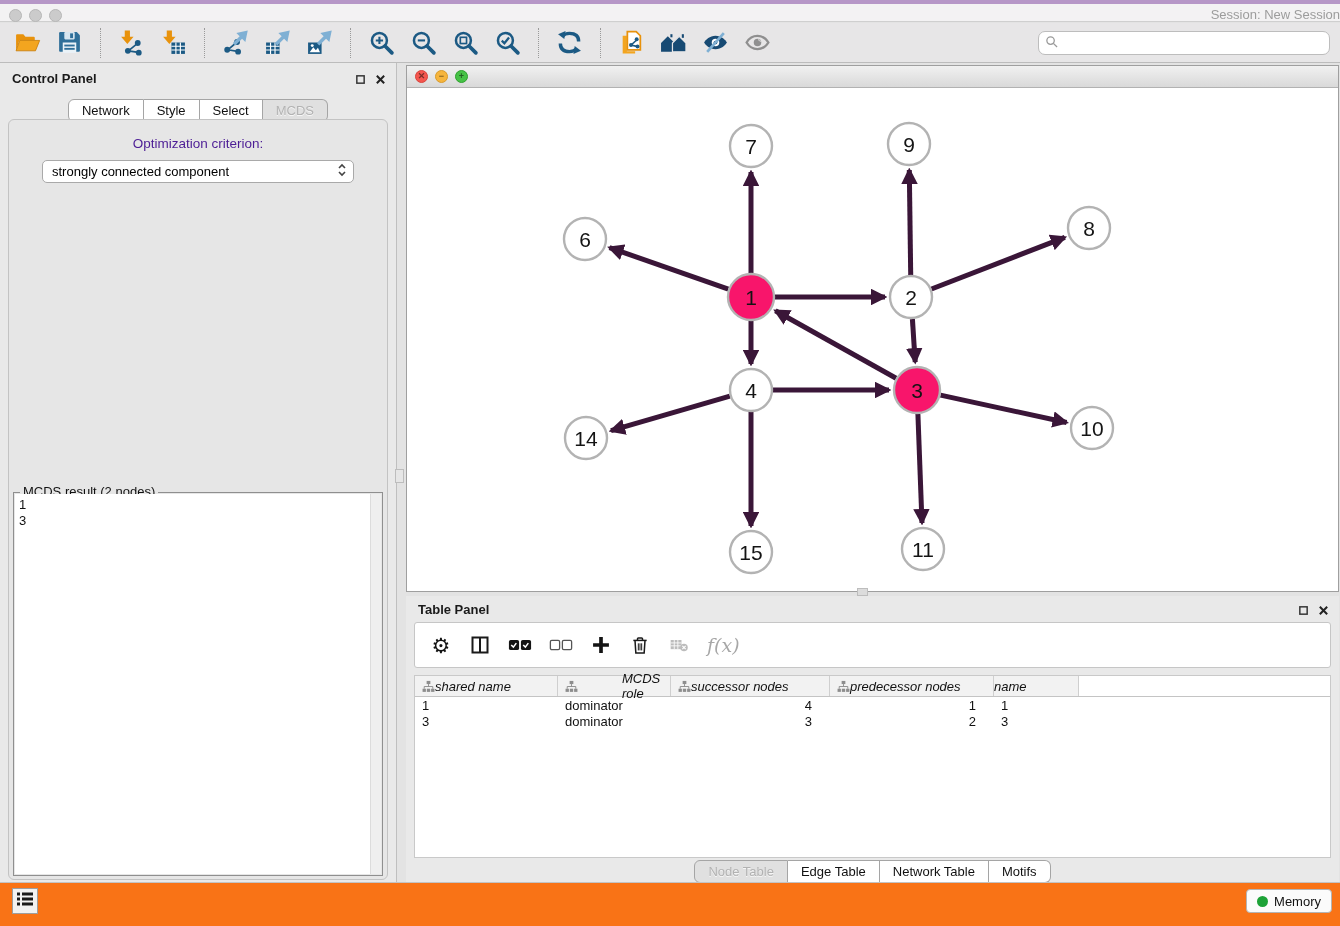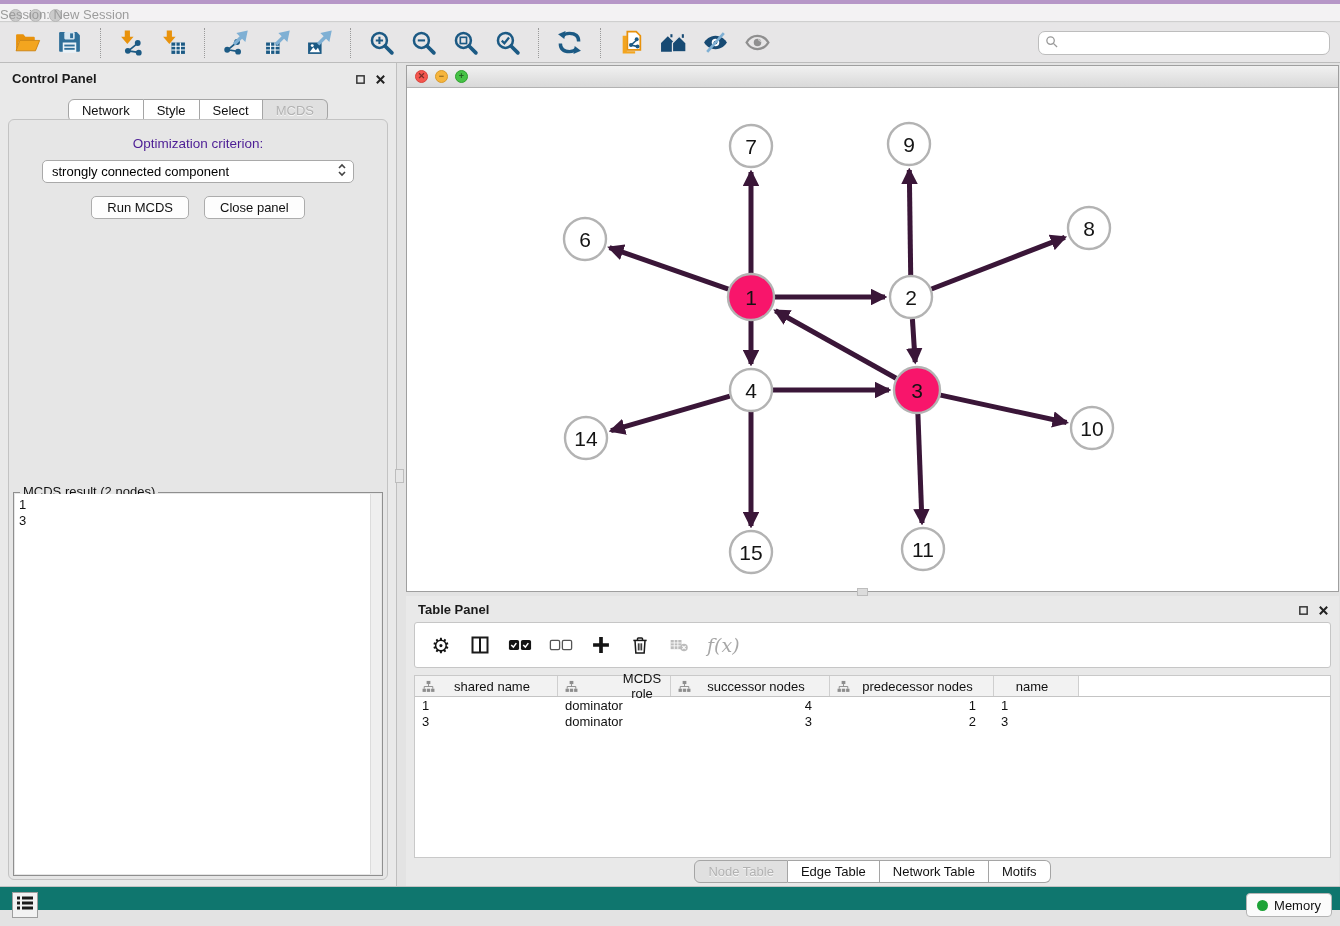--- a/index.html
+++ b/index.html
@@ -6,21 +6,21 @@
   html,body { width:1340px; height:926px; overflow:hidden; }
   body { font-family:"Liberation Sans", sans-serif; background:#e3e3e3; }
   #app { position:relative; width:1340px; height:926px; background:#e3e3e3; }
 
   
   .titlebar { position:absolute; top:0; left:0; right:0; height:22px;
     background:#f3f2f3; border-top:4px solid #b697c7; border-bottom:1px solid #cfcfcf; }
   .tl-group { position:absolute; left:9px; top:5px; display:flex; gap:7px; }
   .tl { width:13px; height:13px; border-radius:50%; background:#cbcbcb; border:1px solid #b7b7b7;
     display:flex; align-items:center; justify-content:center; font-size:9px; line-height:1; color:rgba(0,0,0,.55); font-weight:bold;}
-  .win-title { position:absolute; left:0; right:0; top:3px; text-align:left; font-size:13px; color:#9c9c9c; }
+  .win-title { position:absolute; left:0; right:0; top:3px; text-align:right; font-size:13px; color:#9c9c9c; }
 
   
   .toolbar { position:absolute; top:23px; left:0; right:0; height:40px; background:#e7e6e7;
     border-bottom:1px solid #bcbcbc; display:flex; align-items:center; padding:0 10px 0 14px; }
   .tb-items { display:flex; align-items:center; gap:15px; }
   .tbtn { width:27px; height:27px; display:flex; align-items:center; justify-content:center; cursor:default; }
   .tbtn svg { width:27px; height:27px; display:block; }
   .tsep { width:1px; height:30px; border-left:1px dotted #9a9a9a; margin:0 2px; }
   .search-wrap { margin-left:auto; width:292px; height:24px; background:#fff; border:1px solid #bdbdbd;
     border-radius:7px; display:flex; align-items:center; padding:0 6px; }
@@ -73,27 +73,27 @@
   .tp-toolbar { position:absolute; left:8px; right:8px; top:26px; height:46px; background:#fff;
     border:1px solid #c6c6c6; border-radius:3px; display:flex; align-items:center; gap:17px; padding-left:15px; }
   .tp-tool { display:flex; align-items:center; justify-content:center; min-width:22px; height:24px; }
   .tp-tool.disabled { opacity:.95; }
   .glyph { font-size:21px; color:#141414; line-height:1; }
   .fx { font-family:"DejaVu Serif", serif; font-style:italic; color:#a3a3a3; font-size:19px; }
   .nt-table { position:absolute; left:8px; right:8px; top:79px; bottom:30px; background:#fff; border:1px solid #c9c9c9; }
   .nt-head { display:flex; height:21px; border-bottom:1px solid #c4c4c4; }
   .th { display:flex; align-items:center; background:#f2f2f2; border-right:1px solid #cfcfcf; font-size:13px; color:#111; }
   .th .th-icon { margin-left:7px; display:flex; }
-  .th .th-label { flex:1; text-align:center; padding-right:8px; }
+  .th .th-label { flex:1; padding-right:8px;font-style:italic; }
   .nt-row { display:flex; height:16px; align-items:center; }
   .td { font-size:13px; color:#111; overflow:hidden; white-space:nowrap; }
   .tp-tabs { position:absolute; left:0; right:0; bottom:5px; display:flex; justify-content:center; }
 
   
-  .statusbar { position:absolute; left:0; right:0; bottom:16px; height:24px; background:#0f766e; border-top:1px solid #c3c3c3; }
+  .statusbar { position:absolute; left:0; right:0; bottom:0; height:44px; background:#f97316; border-top:1px solid #c3c3c3; }
   .list-btn { position:absolute; left:12px; top:5px; width:26px; height:26px; background:#f2f2f2;
     border:1px solid #9e9e9e; display:flex; align-items:center; justify-content:center; }
   .memory-btn { position:absolute; right:8px; top:6px; height:24px; background:#fbfbfb; border:1px solid #b4b4b4;
     border-radius:4px; display:flex; align-items:center; gap:6px; padding:0 10px; font-size:13px; color:#111; }
   .mem-dot { width:11px; height:11px; border-radius:50%; background:#1da237; }
 </style>
 </head>
 <body>
 
 <div id="app">
@@ -285,24 +285,20 @@
         <div class="tab active">MCDS</div>
       </div>
     <div class="cp-box">
       <div class="opt-label">Optimization criterion:</div>
       <div class="select-ctl">
         <span class="val">strongly connected component</span>
         <span><svg width="10" height="16" viewBox="0 0 10 16" fill="none" stroke="#444" stroke-width="1.6">
               <path d="M2 6 L5 3 L8 6"></path>
               <path d="M2 10 L5 13 L8 10"></path>
             </svg></span>
-      </div>
-      <div class="btn-row">
-        <button class="pbtn">Run MCDS</button>
-        <button class="pbtn">Close panel</button>
       </div>
       <div class="mcds-fieldset">
         <span class="mcds-legend">MCDS result (2 nodes)</span>
         <div class="mcds-inner">
           <div class="mcds-lines" id="mcds-lines">
               <div>1</div>
               <div>3</div>
             </div>
           <div class="mcds-scroll"></div>
         </div>

